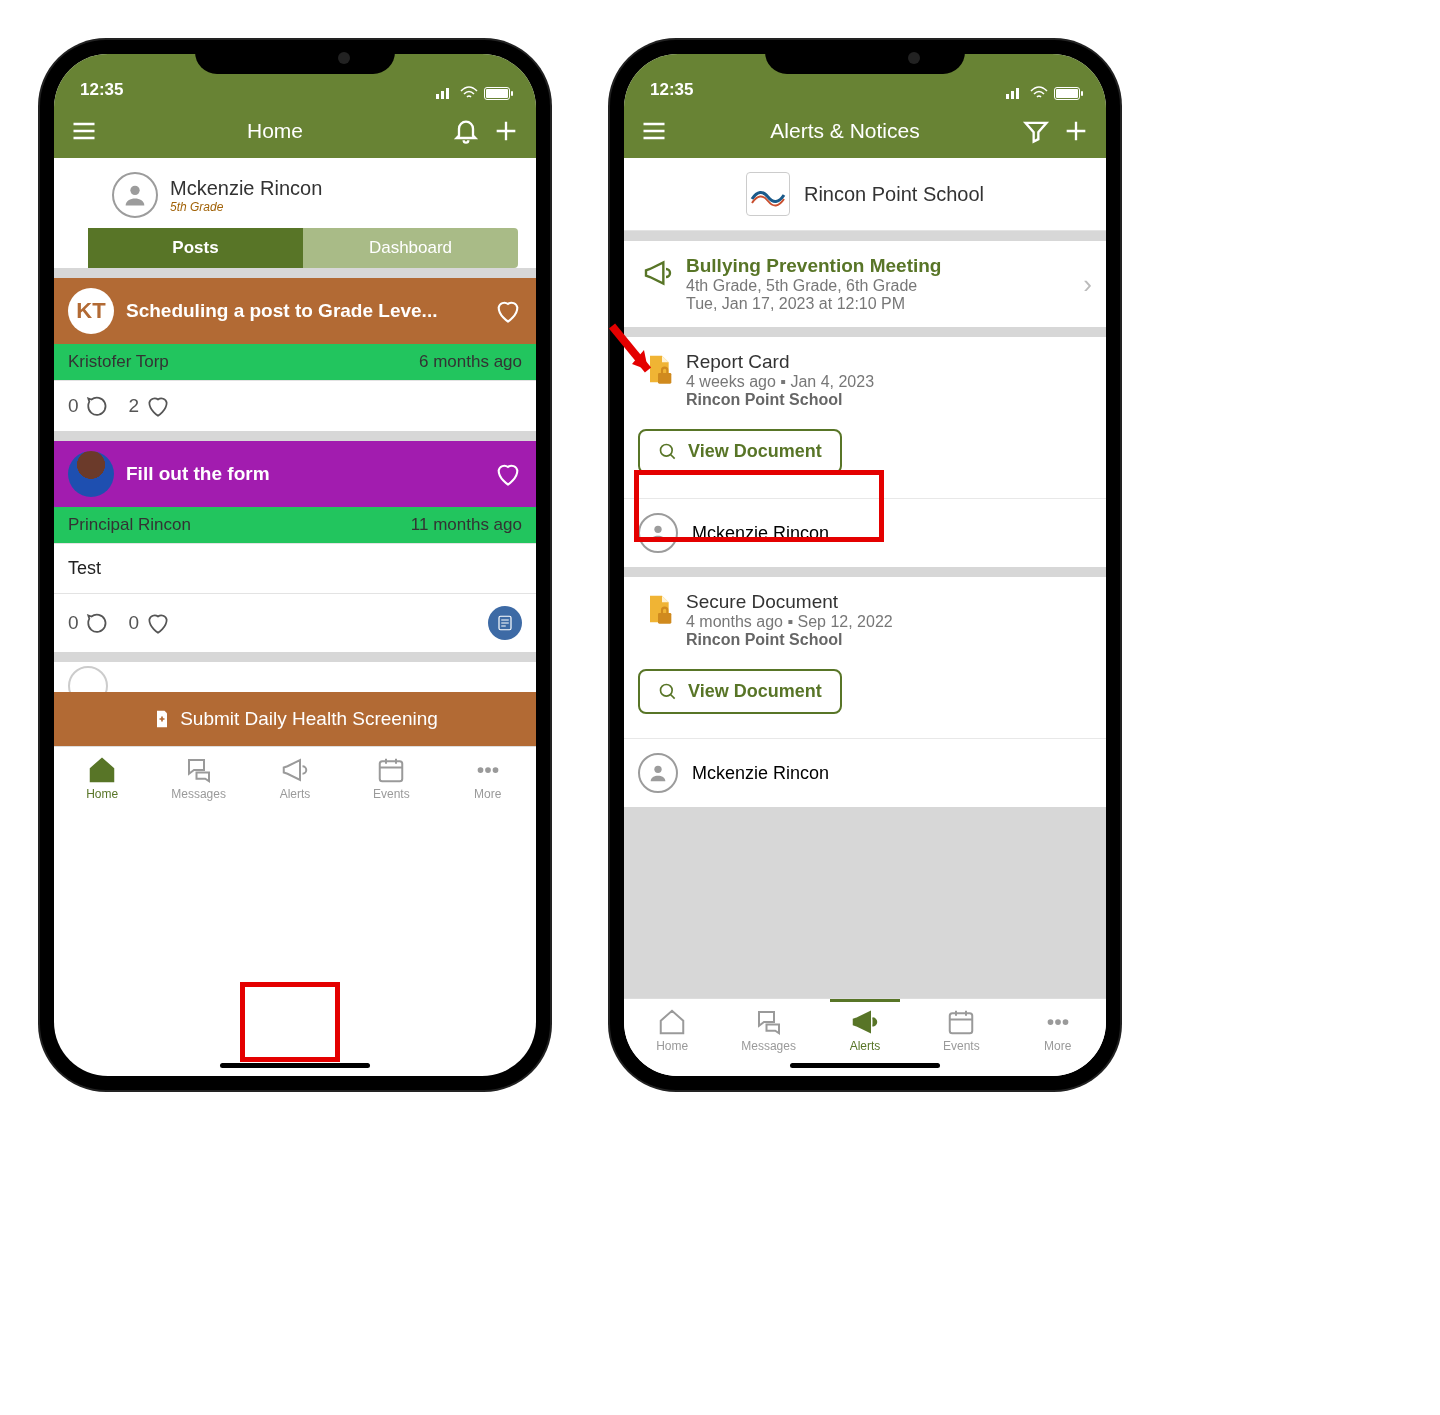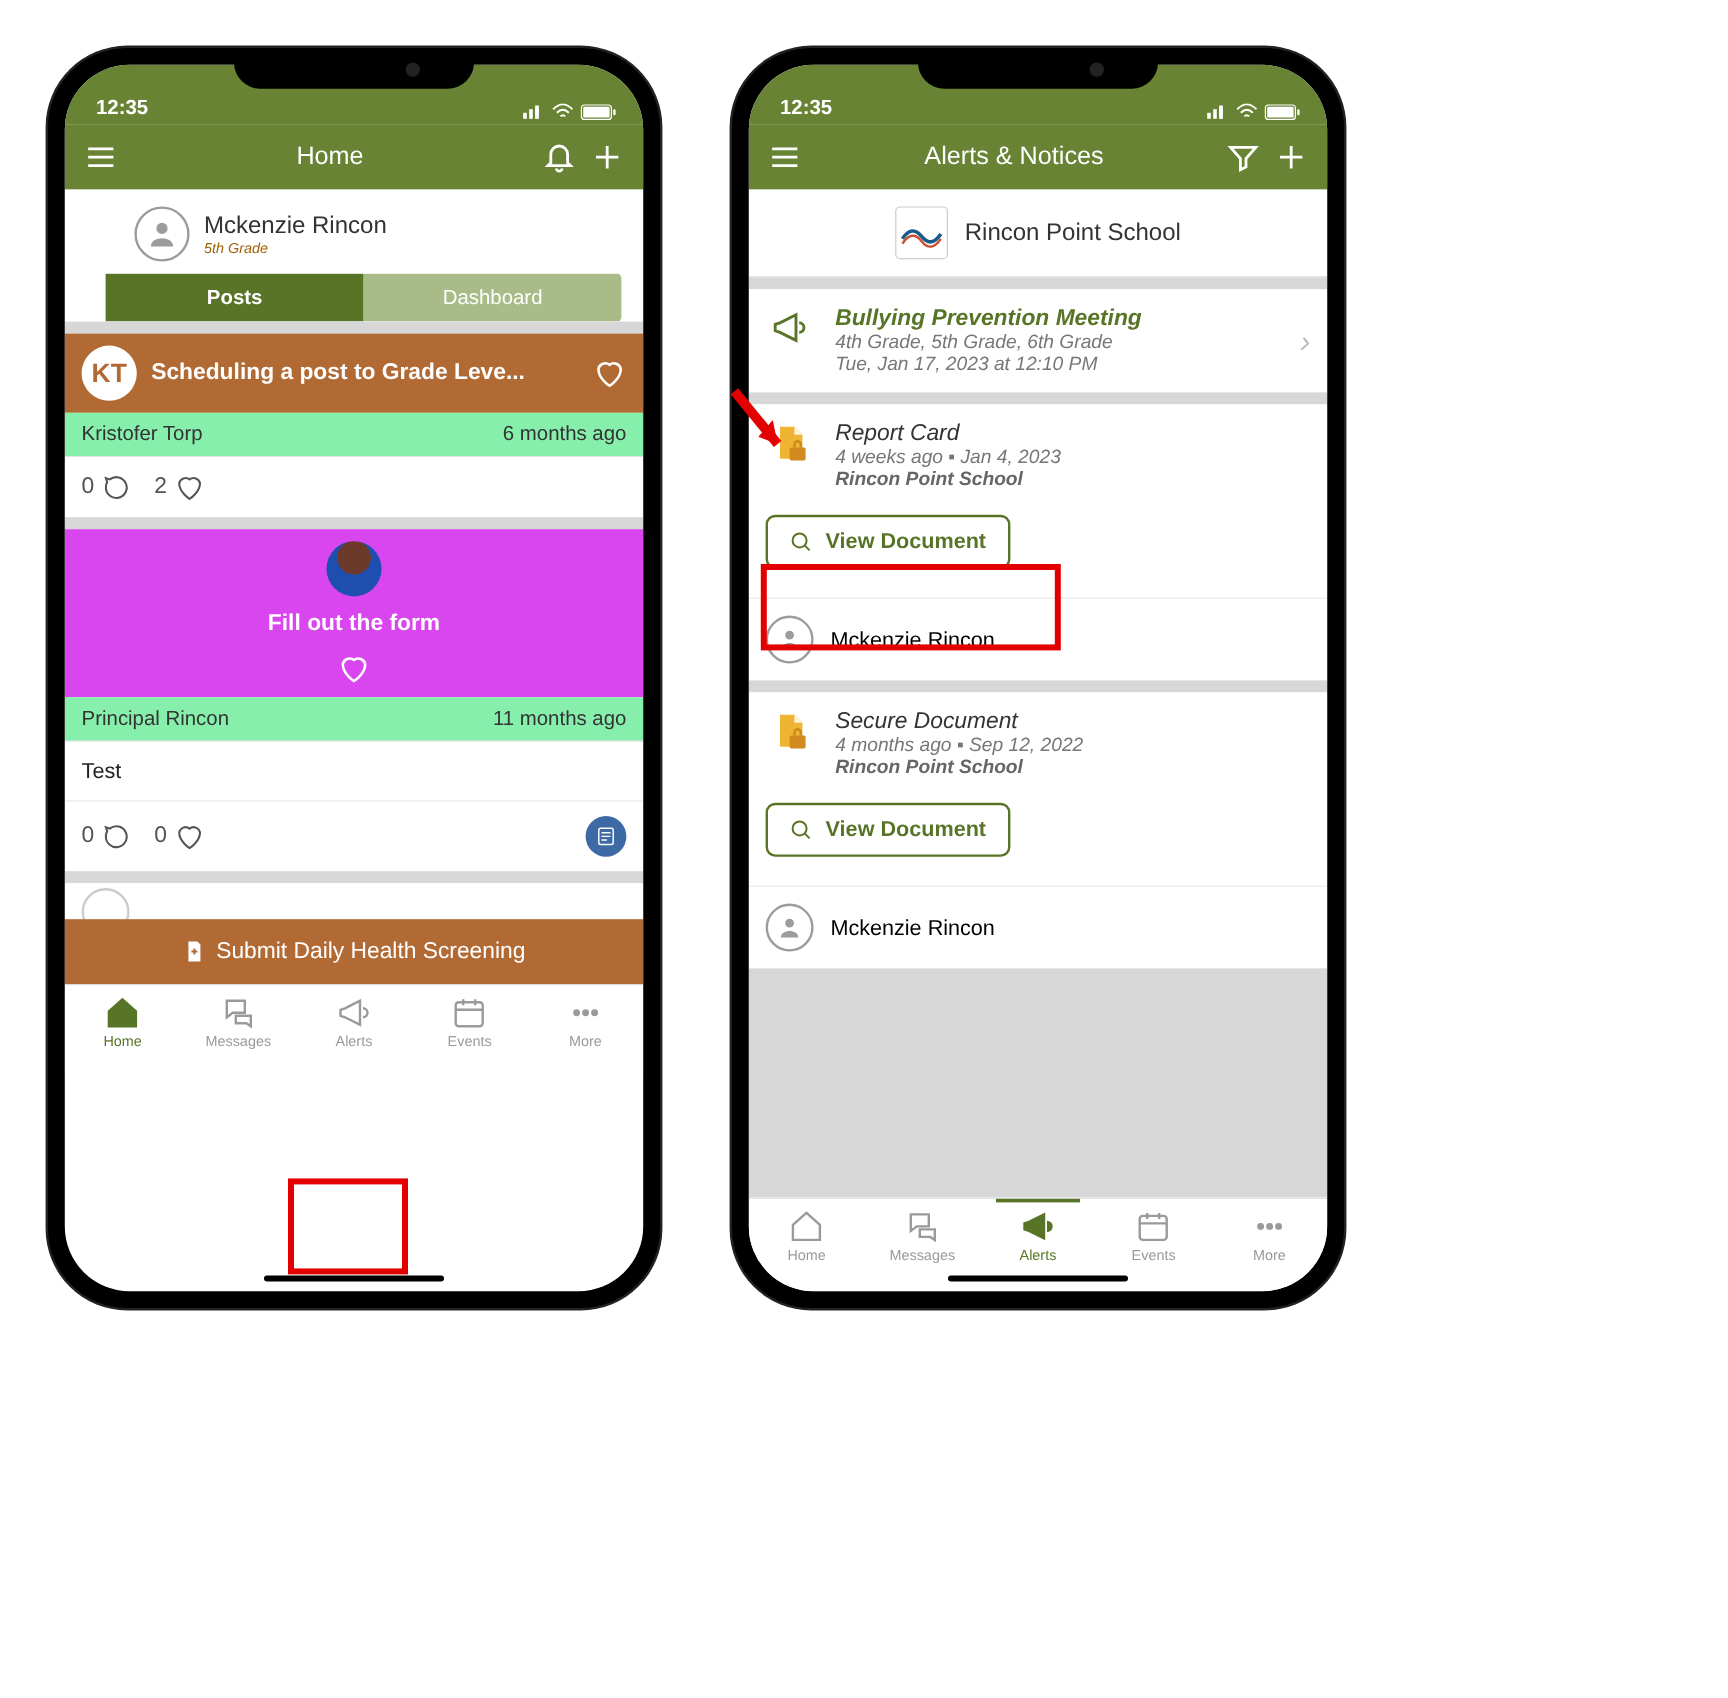--- a/index.html
+++ b/index.html
@@ -59,26 +59,26 @@
   .seg div{flex:1;text-align:center;padding:10px 0;font-size:17px;color:#fff;}
   .seg .active{background:#587527;font-weight:600;}
   .seg .inactive{background:#a9bb87;}
 
   .searchrow{padding:10px 14px;display:flex;gap:10px;background:#fff;border-bottom:1px solid #e3e3e3;}
   .searchbox{flex:1;background:#ededed;border-radius:8px;display:flex;align-items:center;padding:0 12px;height:42px;color:#8a8a8a;font-size:18px;gap:8px;}
   .filterbtn{width:42px;height:42px;background:#587527;border-radius:8px;display:flex;align-items:center;justify-content:center;}
 
   .post-hdr{display:flex;align-items:center;padding:10px 14px;gap:12px;color:#fff;}
   .post-hdr.orange{background:#b26a34;}
-  .post-hdr.blue{background:#d946ef;flex-direction:column;}
+  .post-hdr.blue{background:#a21caf;}
   .av-badge{width:46px;height:46px;border-radius:50%;background:#fff;color:#b26a34;display:flex;align-items:center;justify-content:center;font-weight:700;font-size:22px;}
   .av-photo{width:46px;height:46px;border-radius:50%;background:radial-gradient(circle at 50% 30%, #6b3a2a 0 35%, #1e4fb0 36% 100%);}
   .post-title{flex:1;font-size:19px;font-weight:600;white-space:nowrap;overflow:hidden;text-overflow:ellipsis;}
   .heart{width:28px;height:28px;}
-  .post-meta{display:flex;justify-content:space-between;padding:8px 14px;font-size:17px;color:#333;border-bottom:1px solid #e3e3e3;background:#86efac;}
+  .post-meta{display:flex;justify-content:space-between;padding:8px 14px;font-size:17px;color:#333;border-bottom:1px solid #e3e3e3;background:#22c55e;}
   .post-body{padding:14px;font-size:18px;color:#222;border-bottom:1px solid #e3e3e3;background:#fff;}
   .post-actions{display:flex;align-items:center;gap:6px;padding:12px 14px;background:#fff;color:#555;font-size:19px;}
   .post-actions .sp{width:6px;}
   .formicon{margin-left:auto;width:34px;height:34px;border-radius:50%;background:#3d6aa5;display:flex;align-items:center;justify-content:center;}
   .gap-gray{height:10px;background:#d7d7d7;}
   .peek{height:30px;background:#fff;display:flex;align-items:center;padding:0 14px;}
   .peek .c{width:40px;height:40px;border:2px solid #ccc;border-radius:50%;margin-top:18px;}
   .banner{background:#b26a34;color:#fff;text-align:center;padding:16px;font-size:19px;display:flex;align-items:center;justify-content:center;gap:8px;}
 
   .tabbar{height:78px;background:#fff;border-top:1px solid #ddd;display:flex;justify-content:space-around;align-items:flex-start;padding-top:8px;}
@@ -89,21 +89,21 @@
   .tab.green-ind{border-top:3px solid #587527;margin-top:-8px;padding-top:5px;}
   .homebar{position:absolute;bottom:8px;left:50%;transform:translateX(-50%);width:150px;height:5px;background:#000;border-radius:3px;}
 
   .redbox{position:absolute;border:5px solid #e40000;pointer-events:none;}
   .redarrow{position:absolute;pointer-events:none;}
 
   
   .school-hdr{background:#fff;padding:14px;display:flex;align-items:center;gap:14px;border-bottom:1px solid #e3e3e3;justify-content:center;}
   .school-logo{width:44px;height:44px;border:1px solid #ccc;border-radius:4px;display:flex;align-items:center;justify-content:center;}
   .school-name{font-size:20px;color:#333;}
-  .alert-item{background:#fff;padding:14px;display:flex;gap:18px;align-items:flex-start;font-style:italic;}
+  .alert-item{background:#fff;padding:14px;display:flex;gap:8px;align-items:flex-start;}
   .alert-ico{width:40px;display:flex;justify-content:center;padding-top:2px;}
   .alert-title{font-size:19px;color:#333;}
   .alert-title.green{color:#587527;font-weight:600;}
   .alert-sub{font-size:16px;color:#777;}
   .chev{color:#bbb;font-size:26px;align-self:center;}
   .viewdoc{margin:6px 14px 14px;border:2px solid #587527;border-radius:8px;padding:10px 18px;display:inline-flex;align-items:center;gap:10px;color:#587527;font-weight:600;font-size:18px;}
   .person-row{background:#fff;padding:14px;display:flex;align-items:center;gap:14px;border-top:1px solid #e8e8e8;}
 </style>
 </head>
 <body>

